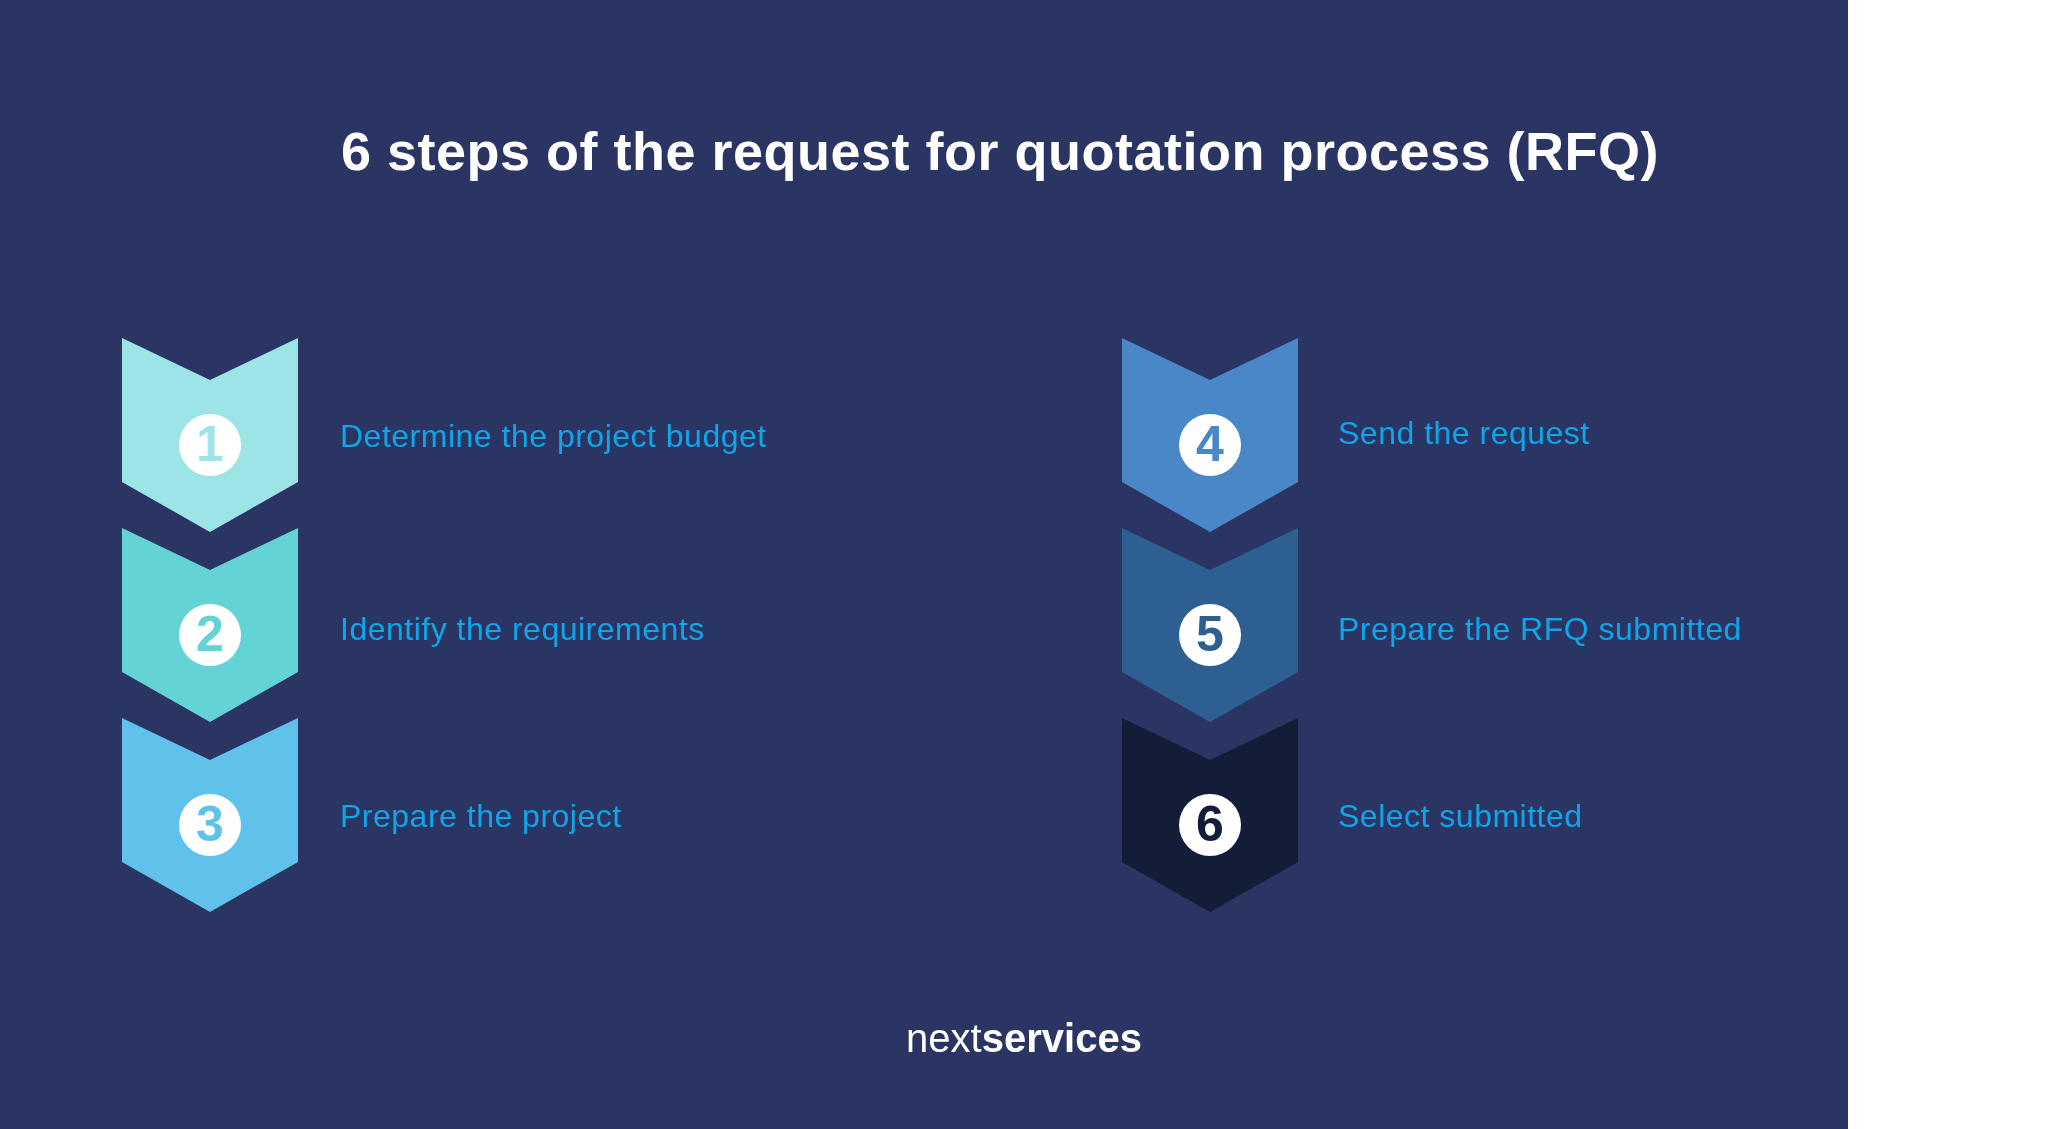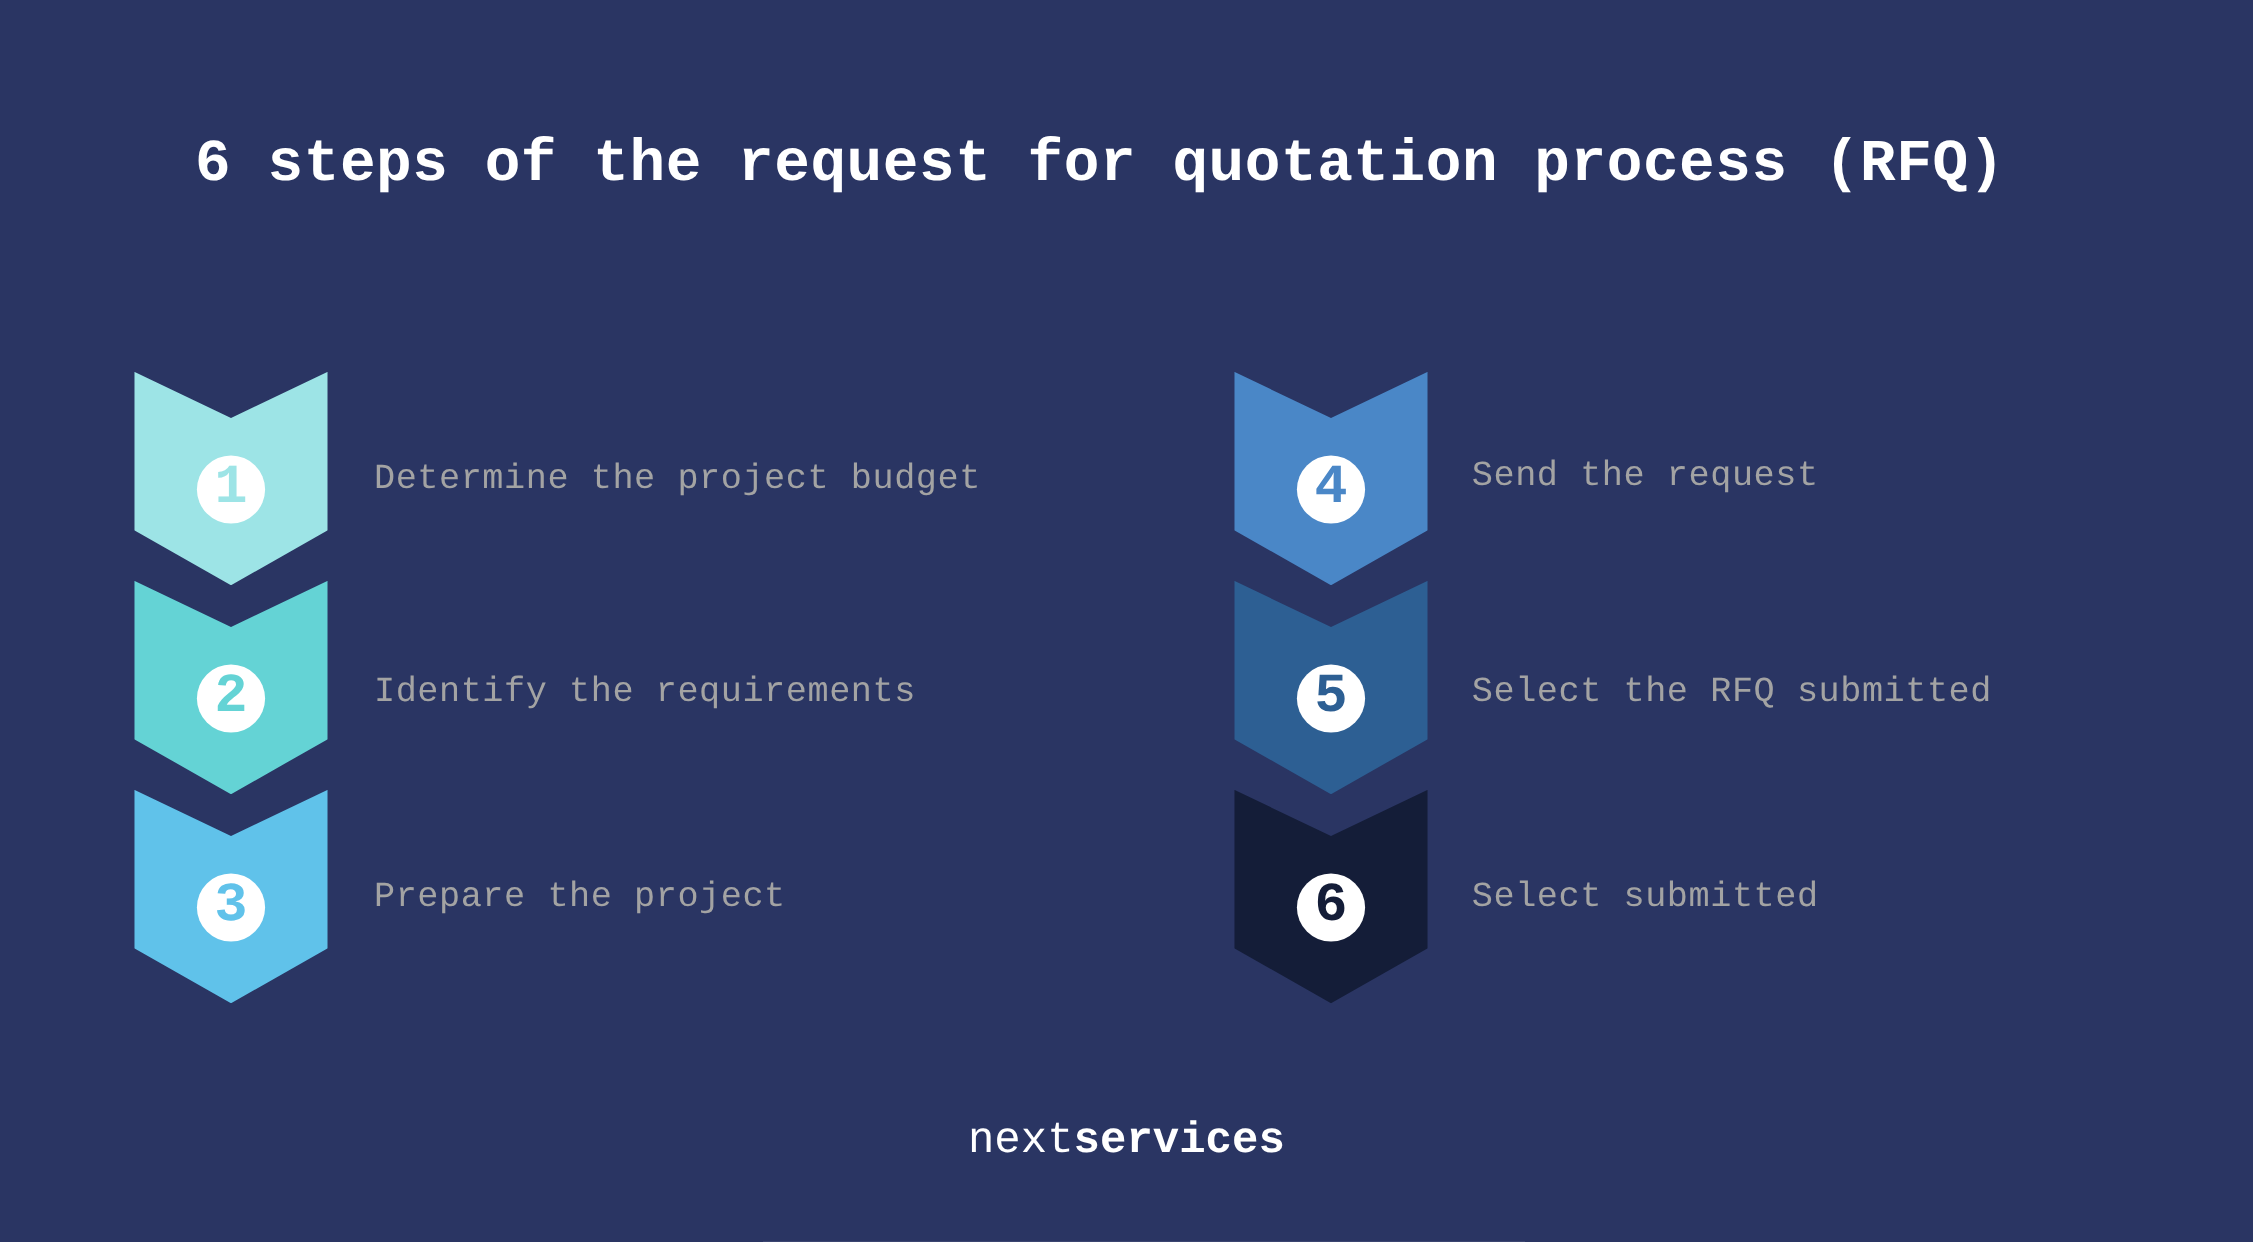--- a/index.html
+++ b/index.html
@@ -1,20 +1,20 @@
 <!DOCTYPE html>
 <html><head>
 <meta charset="utf-8">
 <style>
   html,body{margin:0;padding:0;}
   #canvas{
     position:relative;
-    width:2048px;height:1129px;
+    width:1848px;height:1129px;
     overflow:hidden;
-    font-family:Liberation Mono, monospace;
+    font-family:Liberation Sans, sans-serif;
   }
   .title{
     position:absolute;
     left:0; top:120px; width:2000px;
     text-align:center;
     color:#ffffff;
     font-size:54px;
     font-weight:bold;
     letter-spacing:0.5px;
     line-height:62px;
@@ -38,21 +38,21 @@
   }
   .num{
     font-size:50px;
     font-weight:bold;
     line-height:1;
     transform:translateY(-1px);
   }
   .step-label{
     position:absolute;
     height:46px;line-height:46px;
-    color:#a3a3a3;
+    color:#0ea5e9;
     font-size:32px;
     font-weight:400;
     letter-spacing:0.5px;
     white-space:nowrap;
   }
   .footer{
     position:absolute;
     left:0;top:1014px;width:2048px;
     text-align:center;
     color:#ffffff;
@@ -100,21 +100,21 @@
     </div>
   </div>
   <div class="step-label" style="left:1338px;top:410px">Send the request</div>
 
   <div class="step-chevron" style="left:1122px;top:528px">
     <div class="chevron-shape" style="background-color: rgb(45, 95, 147);"></div>
     <div class="num-circle">
       <span class="num" style="color: rgb(45, 95, 147);">5</span>
     </div>
   </div>
-  <div class="step-label" style="left:1338px;top:606px">Select the RFQ submitted</div>
+  <div class="step-label" style="left:1338px;top:606px">Prepare the RFQ submitted</div>
 
   <div class="step-chevron" style="left:1122px;top:718px">
     <div class="chevron-shape" style="background-color: rgb(20, 29, 56);"></div>
     <div class="num-circle">
       <span class="num" style="color: rgb(20, 29, 56);">6</span>
     </div>
   </div>
   <div class="step-label" style="left:1338px;top:793px">Select submitted</div>
 
   <div class="footer">

